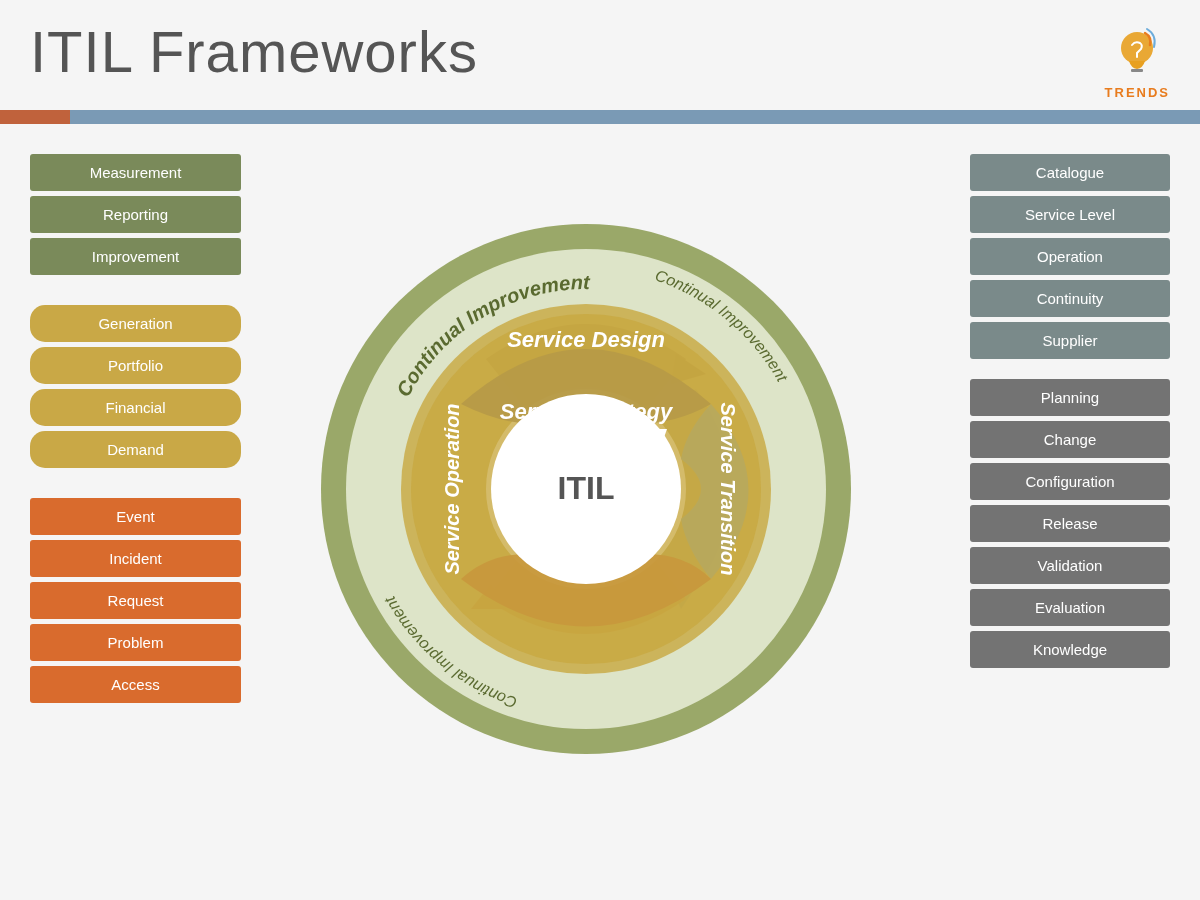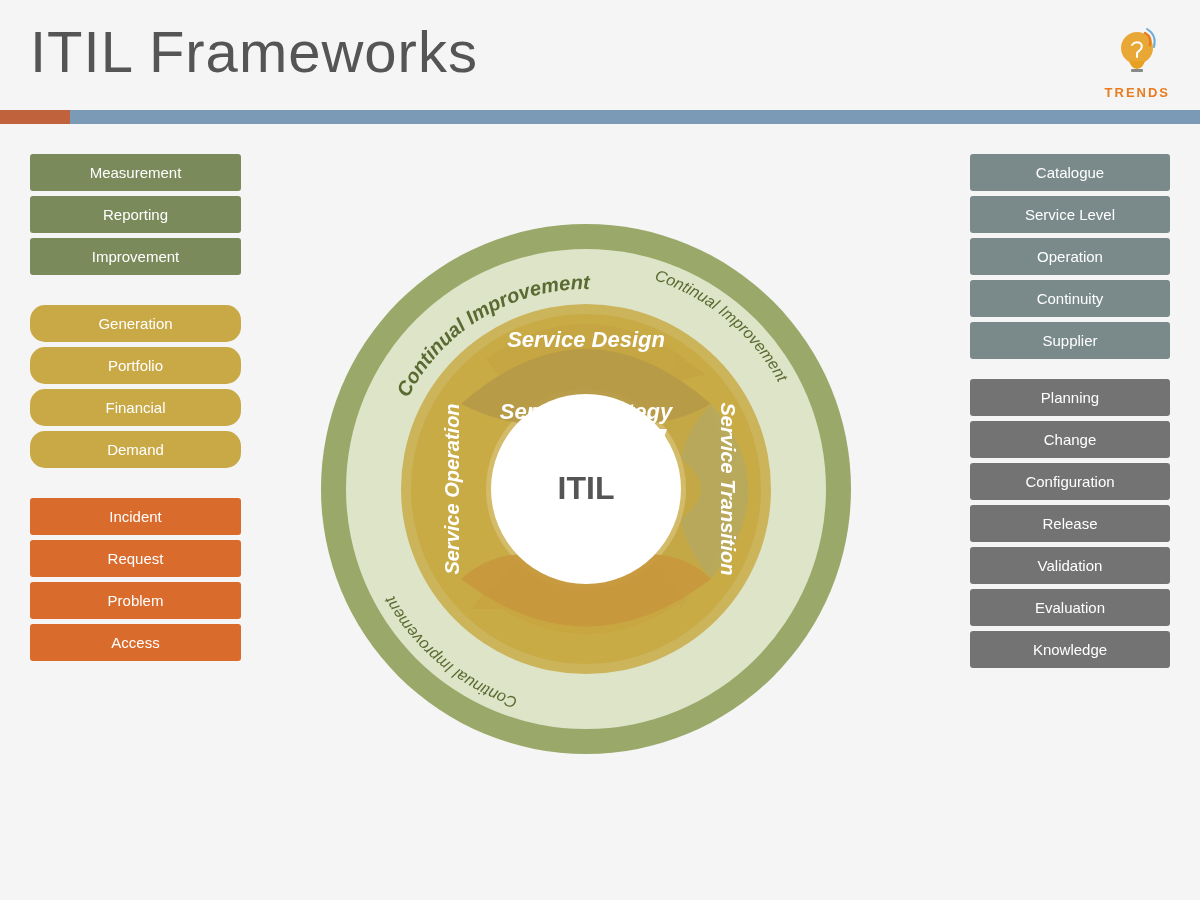--- a/index.html
+++ b/index.html
@@ -159,20 +159,21 @@
     </div>
 
     <div class="btn-group">
       <div class="btn btn-yellow">Generation</div>
       <div class="btn btn-yellow">Portfolio</div>
       <div class="btn btn-yellow">Financial</div>
       <div class="btn btn-yellow">Demand</div>
     </div>
 
     <div class="btn-group">
+      <div class="btn btn-orange">Event</div>
       <div class="btn btn-orange">Incident</div>
       <div class="btn btn-orange">Request</div>
       <div class="btn btn-orange">Problem</div>
       <div class="btn btn-orange">Access</div>
     </div>
 
   </div>
 
   <div class="center">
     <svg class="diagram-svg" viewBox="0 0 560 560">

